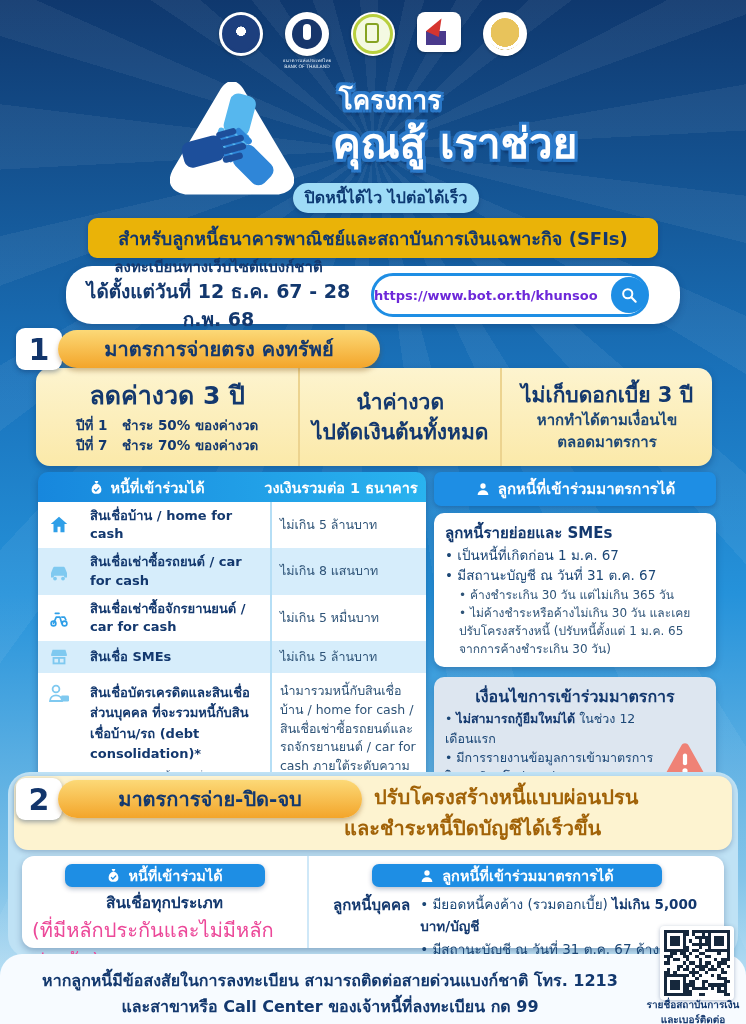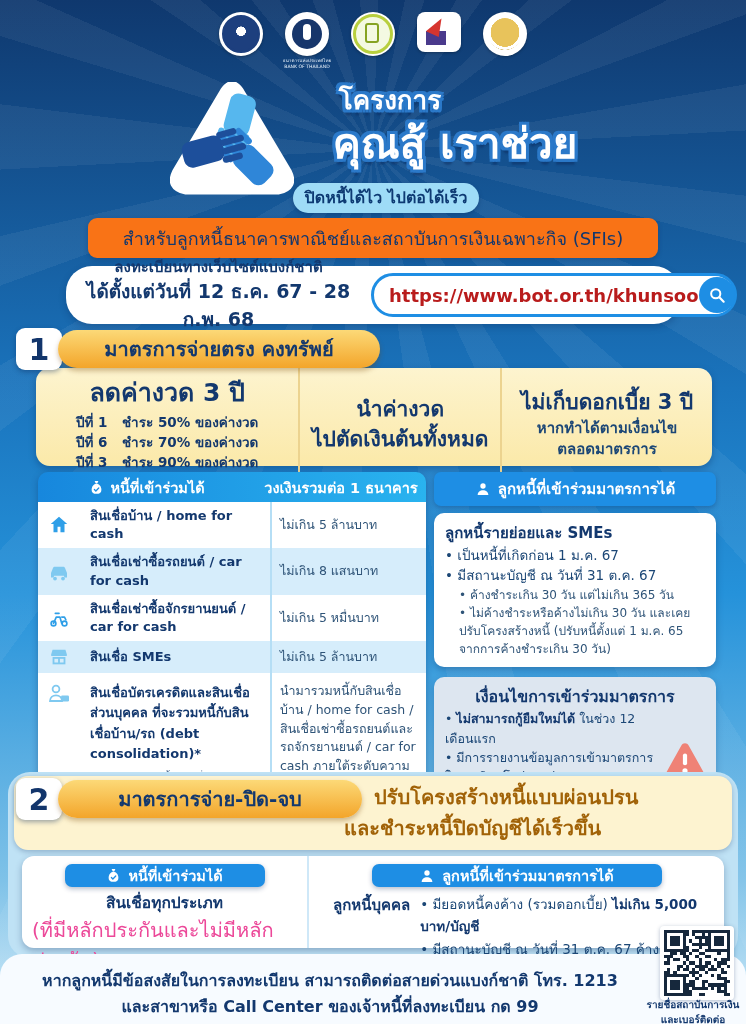--- a/index.html
+++ b/index.html
@@ -25,29 +25,29 @@
   .bot-cap{margin-top:2px;text-align:center;color:#e8f2fb;font-size:4.6px;line-height:1.25;white-space:nowrap;}
   
   .hands{position:absolute;left:170px;top:82px;width:124px;height:118px;}
   .outl{color:#fff;font-weight:800;
     text-shadow:-3px -3px 0 #2b79c9,3px -3px 0 #2b79c9,-3px 3px 0 #2b79c9,3px 3px 0 #2b79c9,0 -3px 0 #2b79c9,0 3px 0 #2b79c9,-3px 0 0 #2b79c9,3px 0 0 #2b79c9,0 6px 2px rgba(10,40,90,.45);}
   .program-label{position:absolute;left:300px;top:84px;width:180px;text-align:center;font-size:26px;line-height:1.3;}
   .program-name{position:absolute;left:258px;top:112px;width:394px;text-align:center;font-size:42px;line-height:1.5;white-space:nowrap;}
   .tagline{position:absolute;left:293px;top:183px;width:186px;height:30px;border-radius:15px;background:#9edcf7;
     color:#0d3a73;font-weight:700;font-size:16px;text-align:center;line-height:30px;box-shadow:0 2px 4px rgba(10,40,90,.35);}
   
-  .band{position:absolute;left:88px;top:218px;width:570px;height:40px;border-radius:9px;background:#f97316;
-    display:flex;align-items:center;justify-content:center;font-weight:400;font-size:18px;color:#13386e;box-shadow:0 2px 5px rgba(10,40,90,.3);}
+  .band{position:absolute;left:88px;top:218px;width:570px;height:40px;border-radius:9px;background:#eab308;
+    display:flex;align-items:center;justify-content:center;font-weight:700;font-size:18px;color:#13386e;box-shadow:0 2px 5px rgba(10,40,90,.3);}
   .regbox{position:absolute;left:66px;top:266px;width:614px;height:58px;border-radius:26px;background:#fff;
     display:flex;align-items:center;box-shadow:0 3px 7px rgba(10,40,90,.3);}
   .reg-lines{flex:0 0 305px;text-align:center;line-height:1.45;}
   .reg-lines .l1{font-size:15px;font-weight:700;color:#13386e;}
   .reg-lines .l2{font-size:19px;font-weight:800;color:#13386e;}
   .url-pill{flex:0 0 272px;height:38px;border:3px solid #1e8ee4;border-radius:22px;display:flex;align-items:center;background:#fff;position:relative;}
-  .url-text{flex:1;padding-left:15px;font-size:18px;font-weight:700;color:#b91c1c;white-space:nowrap;}
+  .url-text{flex:1;padding-left:0;font-size:13px;font-weight:700;color:#6d28d9;white-space:nowrap;}
   .search-btn{width:36px;height:36px;border-radius:50%;background:#1e8ee4;display:flex;align-items:center;justify-content:center;margin-right:-1px;}
   
   .numbadge{position:absolute;width:46px;height:42px;border-radius:9px;background:#fff;color:#12356b;
     font-size:30px;font-weight:800;display:flex;align-items:center;justify-content:center;box-shadow:0 2px 5px rgba(10,40,90,.4);z-index:6;}
   .secpill{position:absolute;height:38px;border-radius:19px;background:linear-gradient(180deg,#fcd977,#f3a52a);
     color:#13386e;font-weight:800;font-size:20px;display:flex;align-items:center;justify-content:center;box-shadow:0 3px 5px rgba(120,70,0,.35);z-index:6;}
   
   .benefits{position:absolute;left:36px;top:368px;width:676px;height:98px;border-radius:14px;
     background:linear-gradient(180deg,#fdf4cf,#fbe9a9);box-shadow:0 3px 7px rgba(10,40,90,.35);
     display:grid;grid-template-columns:1.3fr 1fr 1.05fr;}
@@ -202,26 +202,22 @@
 
   <div class="benefits">
     <div class="ben">
       <div class="t">ลดค่างวด 3 ปี</div>
       <div class="rows">
         <div class="r">
             <span class="y">ปีที่ 1</span>
             <span>ชำระ 50% ของค่างวด</span>
           </div>
         <div class="r">
-            <span class="y">ปีที่ 6</span>
+            <span class="y">ปีที่ 7</span>
             <span>ชำระ 70% ของค่างวด</span>
-          </div>
-        <div class="r">
-            <span class="y">ปีที่ 3</span>
-            <span>ชำระ 90% ของค่างวด</span>
           </div>
       </div>
     </div>
     <div class="ben">
       <div class="t2"><span>นำค่างวด</span><br><span>ไปตัดเงินต้นทั้งหมด</span></div>
     </div>
     <div class="ben">
       <div class="t2">ไม่เก็บดอกเบี้ย 3 ปี</div>
       <div class="s"><span>หากทำได้ตามเงื่อนไข</span><br><span>ตลอดมาตรการ</span></div>
     </div>

